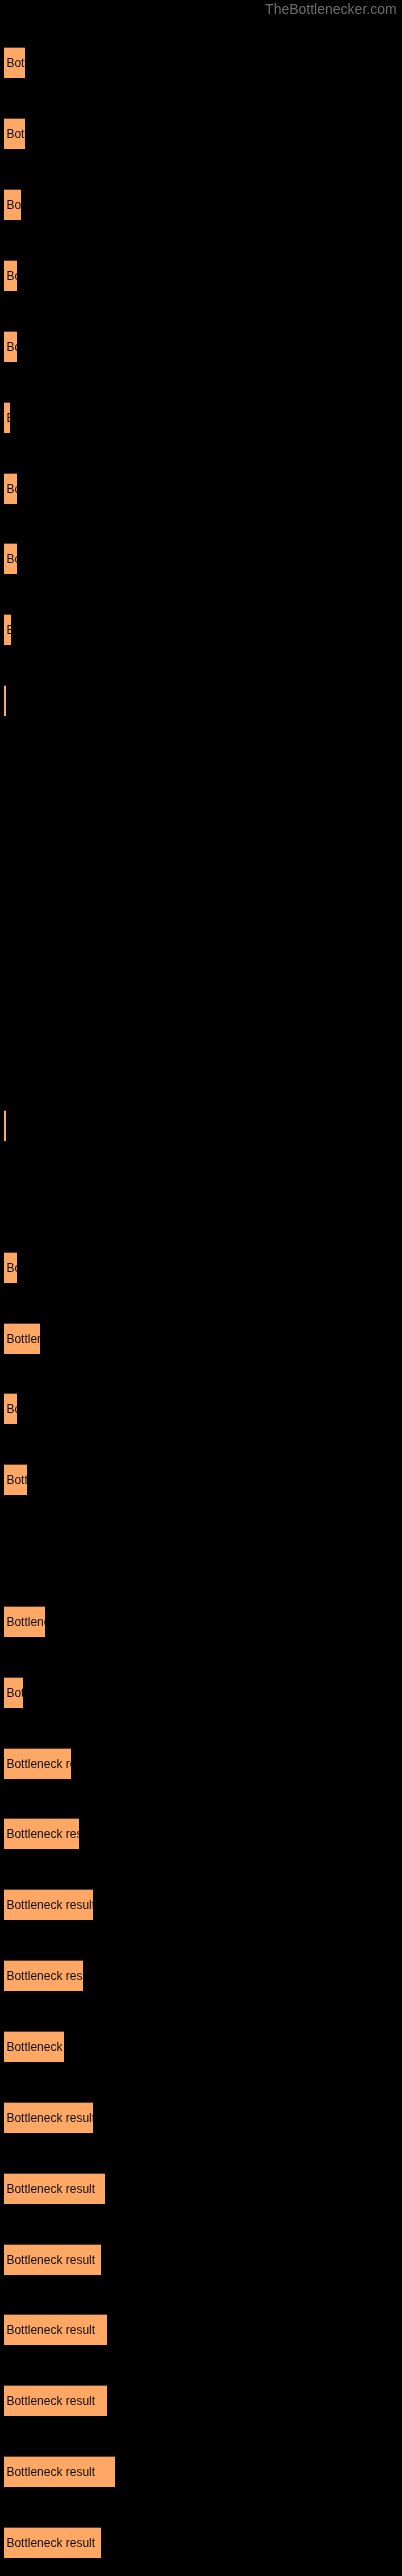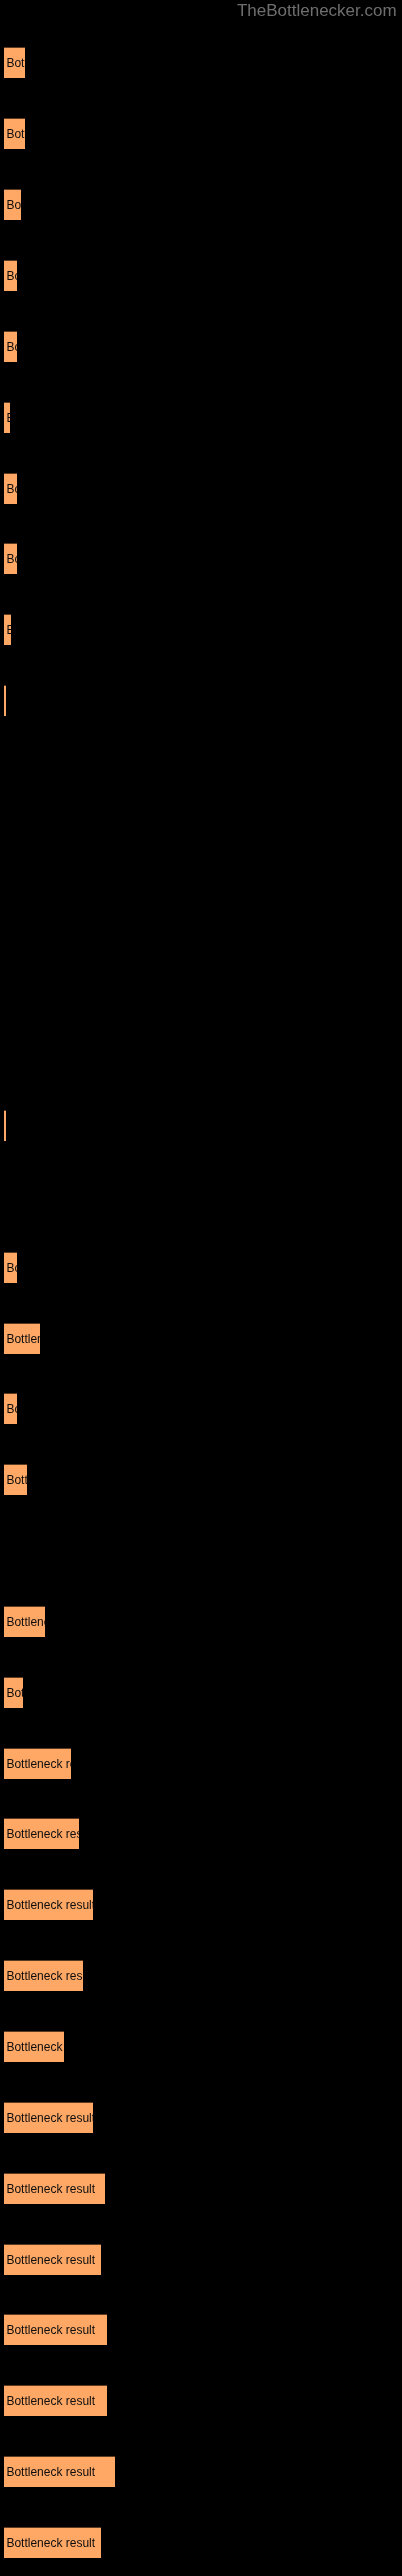--- a/index.html
+++ b/index.html
@@ -9,21 +9,21 @@
     font-family:"Liberation Sans", sans-serif;
     overflow:hidden;
     position:relative;
   }
   #chart-root{position:absolute;inset:0;}
 
   #watermark{
     position:absolute;
     right:6.4px;
     top:0.8px;
-    font-size:17px;
+    font-size:14px;
     color:#6e6e6e;
     letter-spacing:0px;
     white-space:nowrap;
     font-family:"Liberation Sans", sans-serif;
   }
 
   #plot{
     position:absolute;
     left:0;top:0;
     width:403px;height:2576px;

